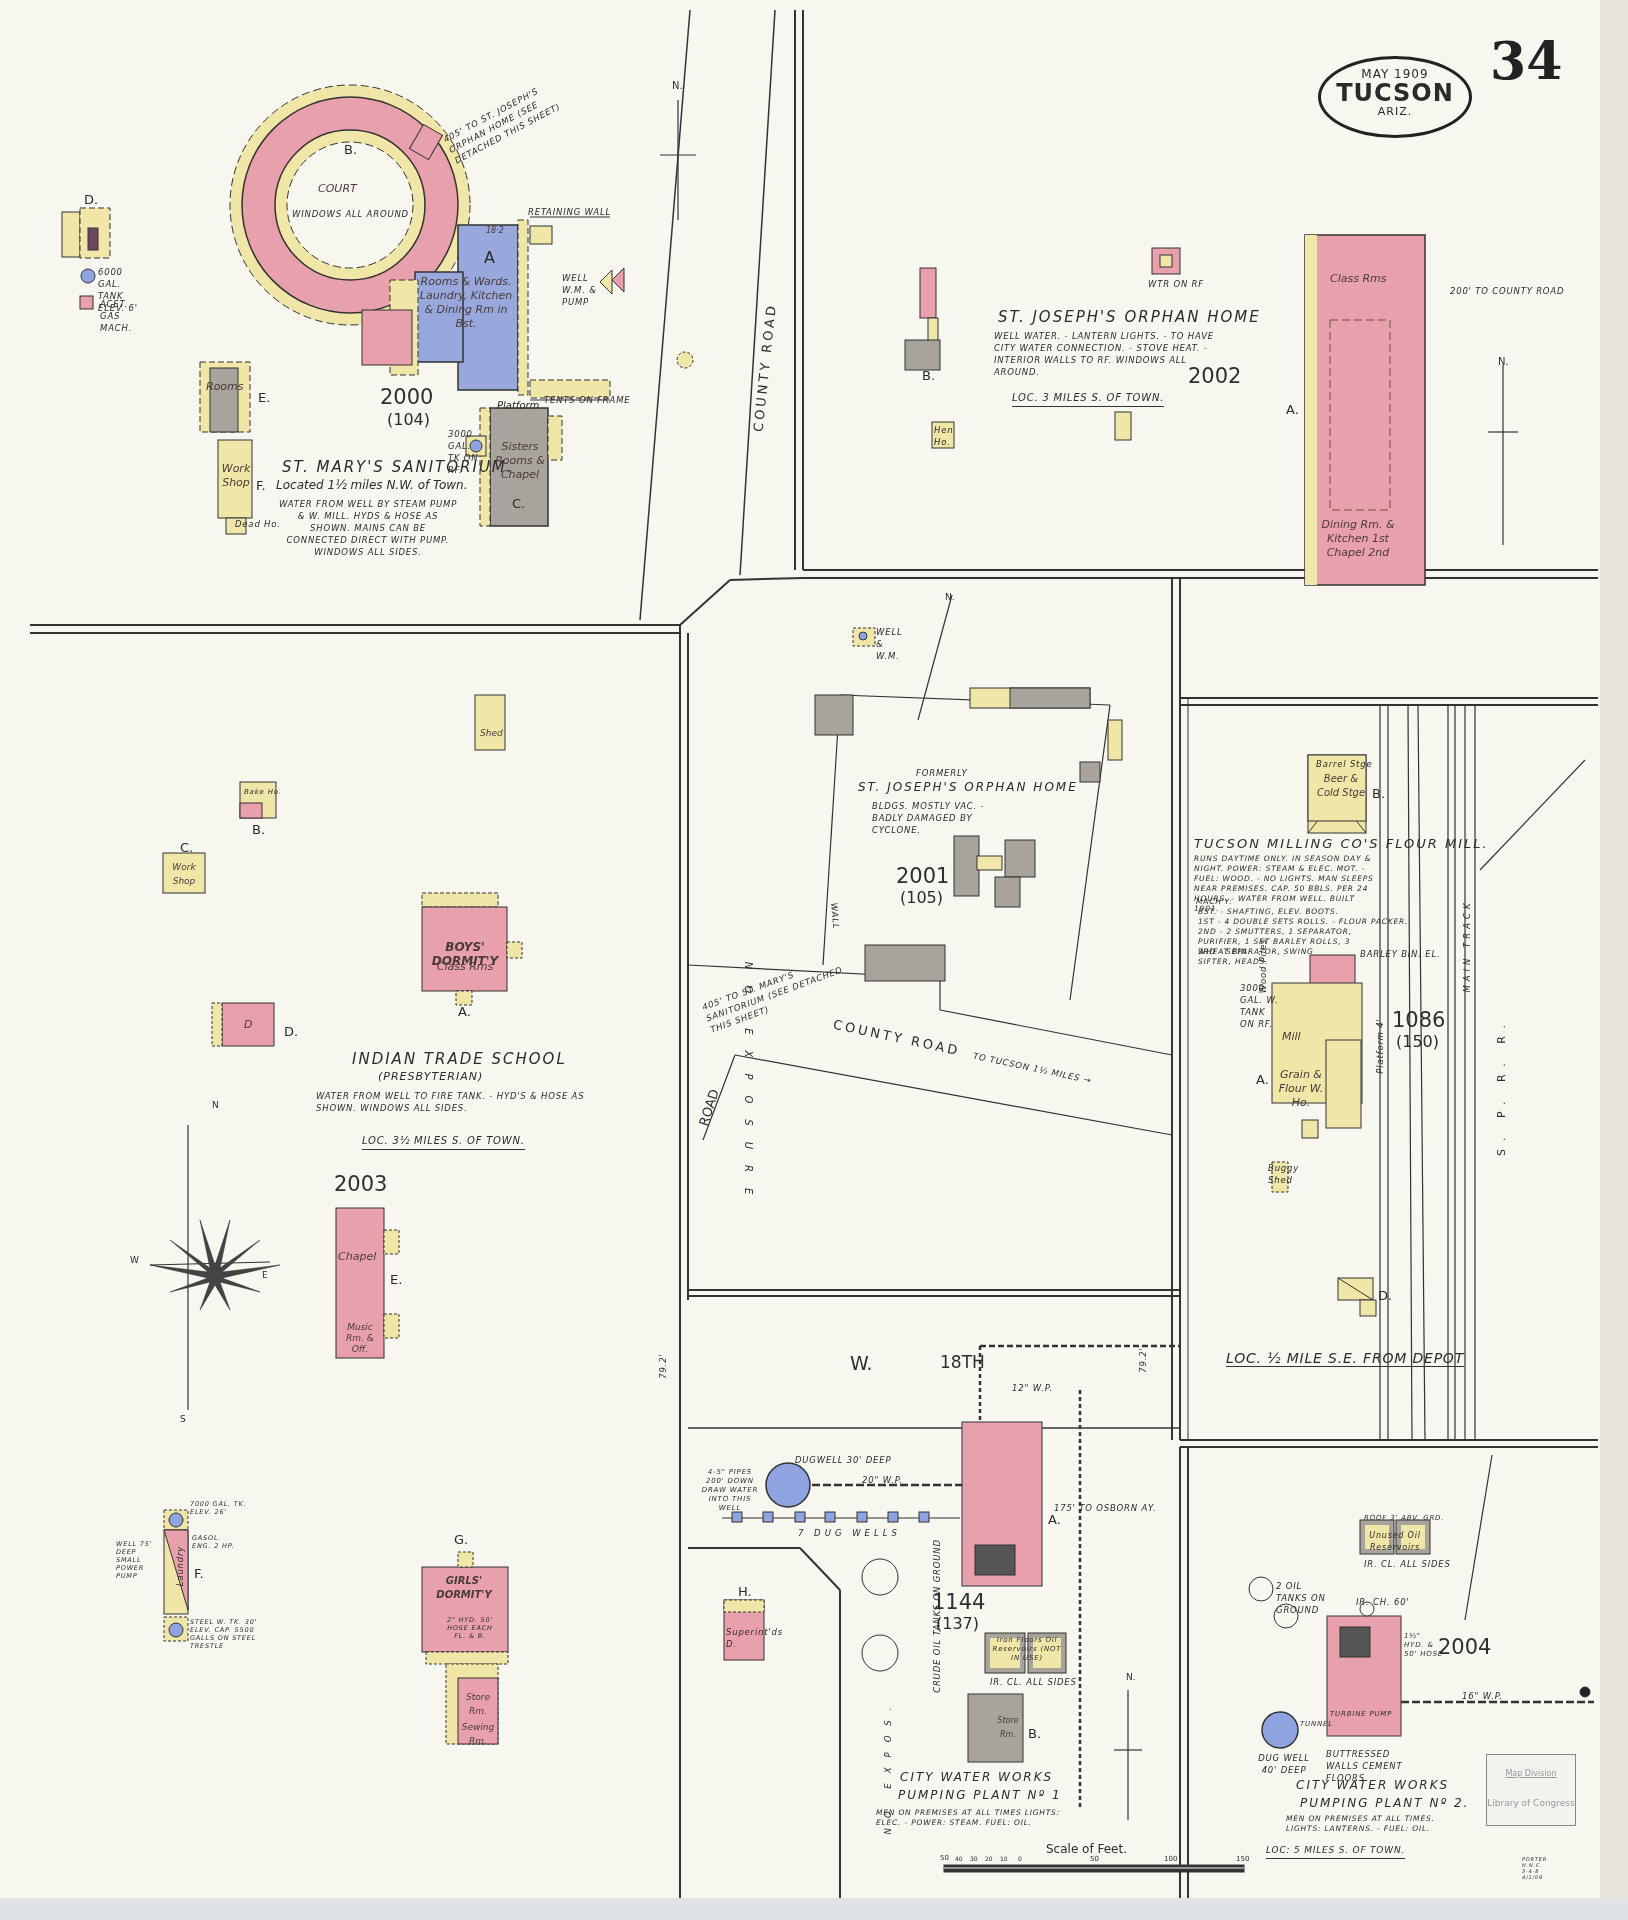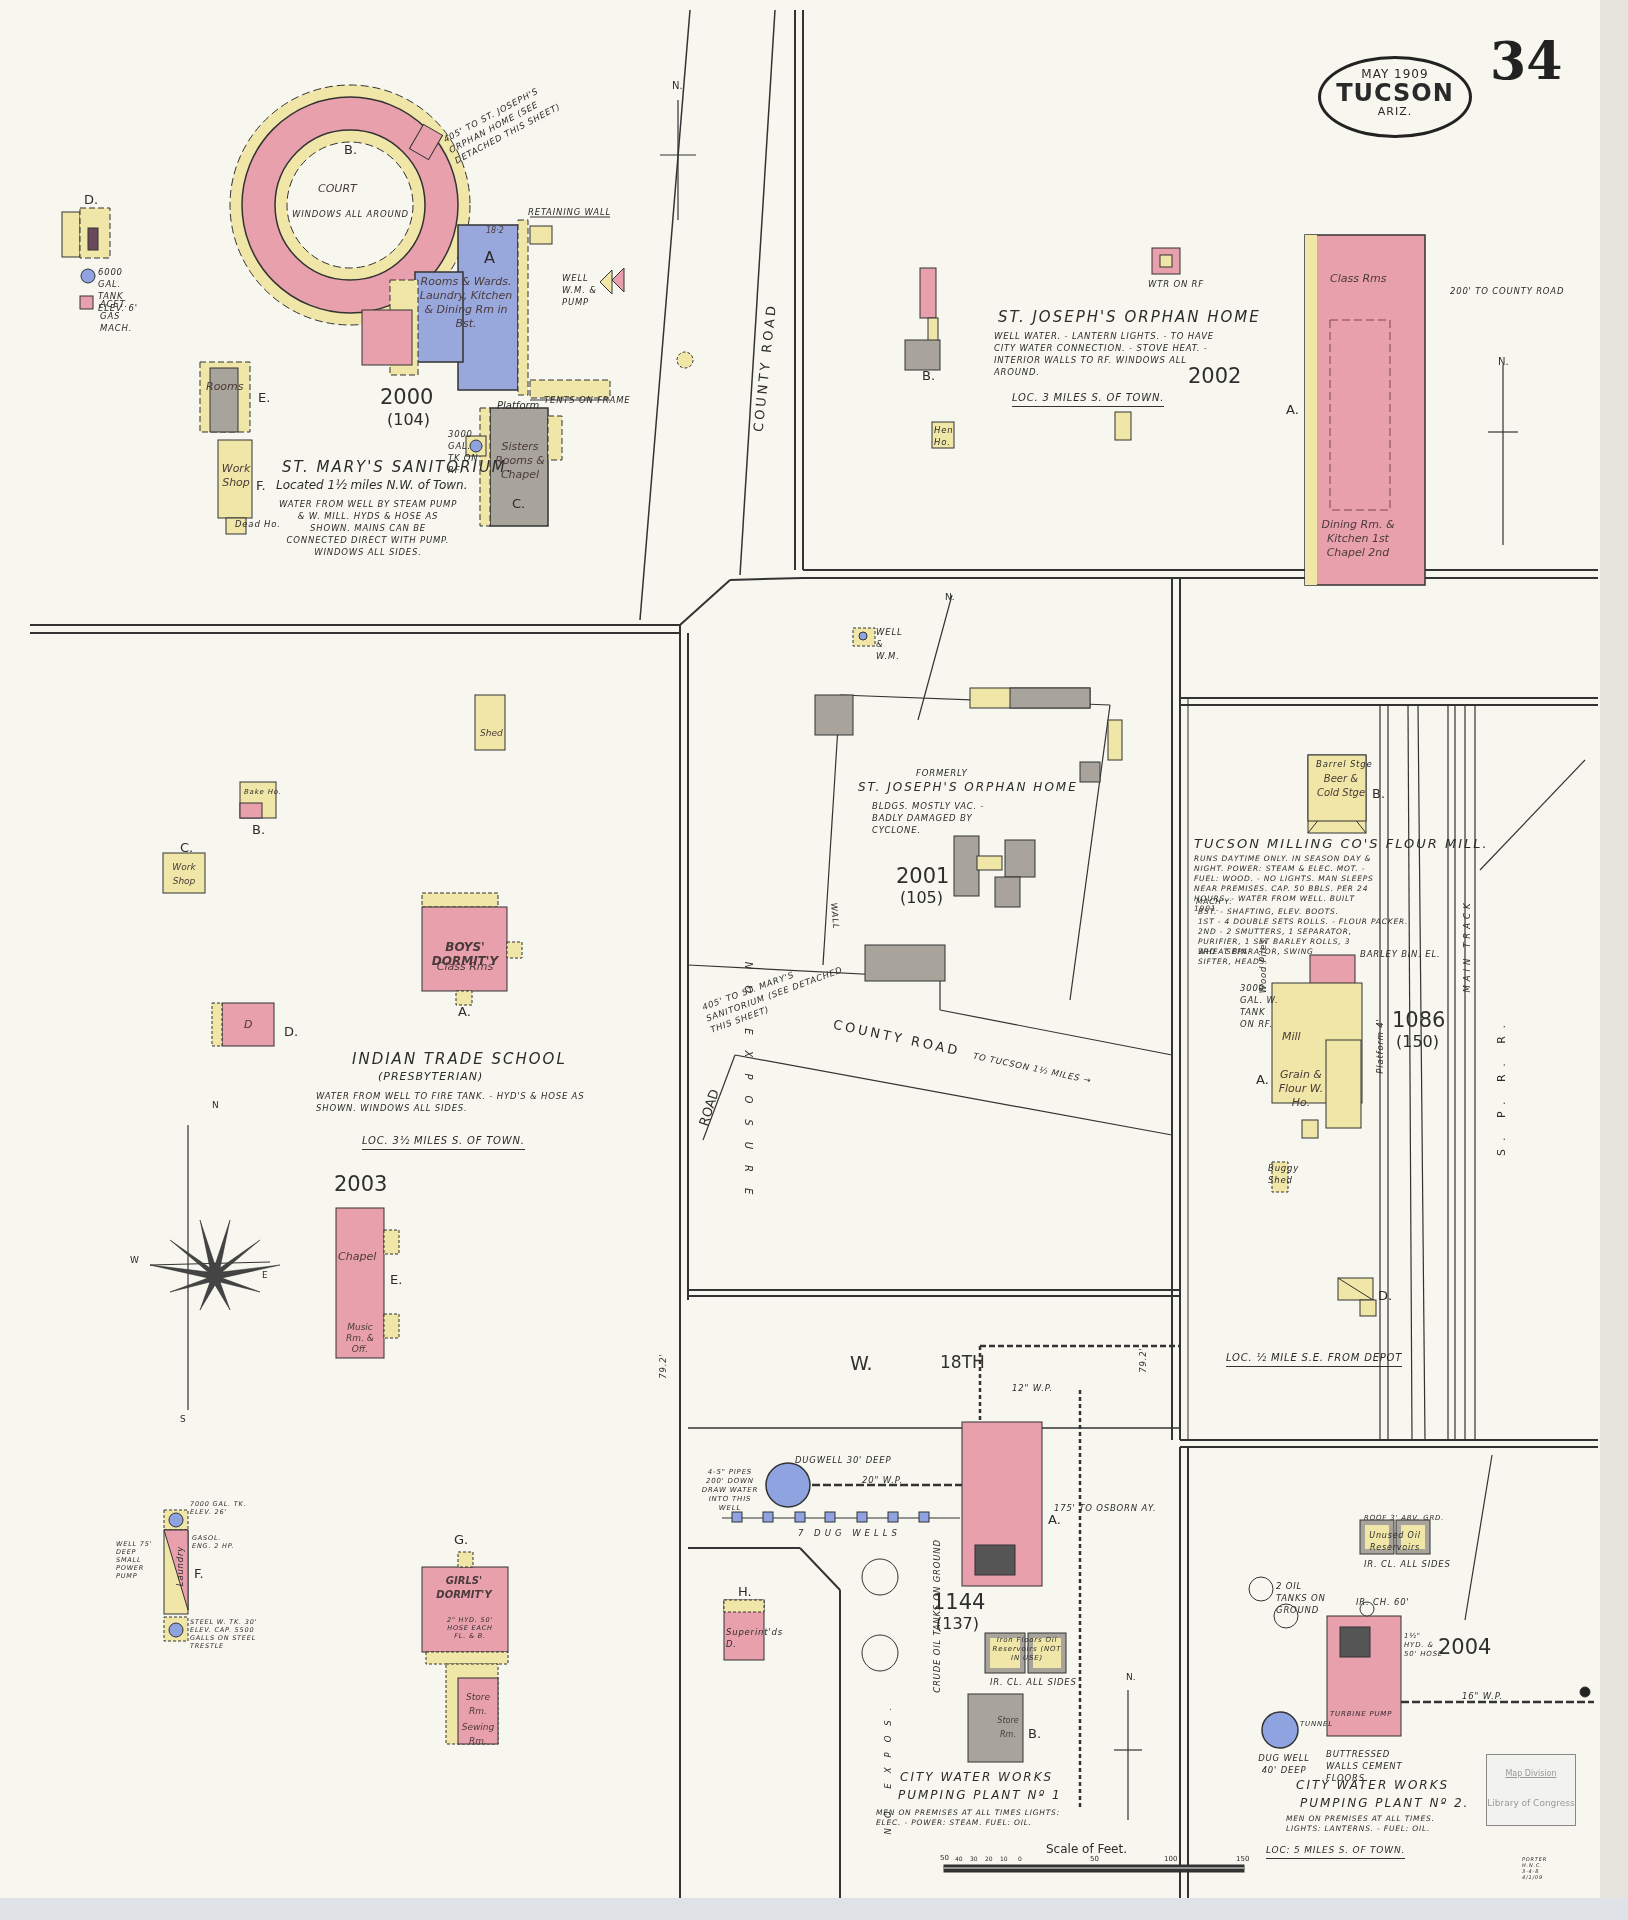--- a/index.html
+++ b/index.html
@@ -323,21 +323,21 @@
 <div class="t room" style="left:1316px;top:772px;width:50px;font-size:10px;">Beer &amp; Cold Stge</div>
 <div class="t lbl" style="left:1372px;top:786px;">B.</div>
 <div class="t lbl" style="left:1378px;top:1288px;">D.</div>
 <div class="t note" style="left:1268px;top:1162px;width:26px;">Buggy Shed</div>
 <div class="t note" style="left:1236px;top:960px;transform:rotate(-90deg);">Wood Piles</div>
 <div class="t note" style="left:1352px;top:1040px;transform:rotate(-90deg);">Platform 4'</div>
 <div class="t note" style="left:1360px;top:948px;">BARLEY BIN. EL.</div>
 <div class="t note" style="left:1240px;top:982px;width:40px;">3000 GAL. W. TANK ON RF.</div>
 <div class="t lbl" style="left:1432px;top:1080px;transform:rotate(-90deg);letter-spacing:8px;font-size:11px;">S. P. R. R.</div>
 <div class="t note" style="left:1420px;top:940px;transform:rotate(-90deg);letter-spacing:4px;">MAIN TRACK</div>
-<div class="t note u" style="left:1226px;top:1352px;font-size:10px;">LOC. ½ MILE S.E. FROM DEPOT</div>
+<div class="t note u" style="left:1226px;top:1352px;font-size:14px;">LOC. ½ MILE S.E. FROM DEPOT</div>
 
 <div class="t hdr" style="left:352px;top:1050px;">INDIAN TRADE SCHOOL</div>
 <div class="t" style="left:378px;top:1070px;font-size:11px;letter-spacing:1px;">(PRESBYTERIAN)</div>
 <div class="t note" style="left:316px;top:1090px;width:300px;">WATER FROM WELL TO FIRE TANK. - HYD'S &amp; HOSE AS SHOWN. WINDOWS ALL SIDES.</div>
 <div class="t note u" style="left:362px;top:1135px;font-size:10px;">LOC. 3½ MILES S. OF TOWN.</div>
 <div class="t blk" style="left:334px;top:1172px;">2003</div>
 <div class="t room" style="left:423px;top:940px;width:84px;font-weight:bold;font-size:12px;">BOYS' DORMIT'Y</div>
 <div class="t room" style="left:423px;top:960px;width:84px;">Class Rms</div>
 <div class="t lbl" style="left:458px;top:1004px;">A.</div>
 <div class="t note" style="left:244px;top:786px;font-size:7px;">Bake Ho.</div>

